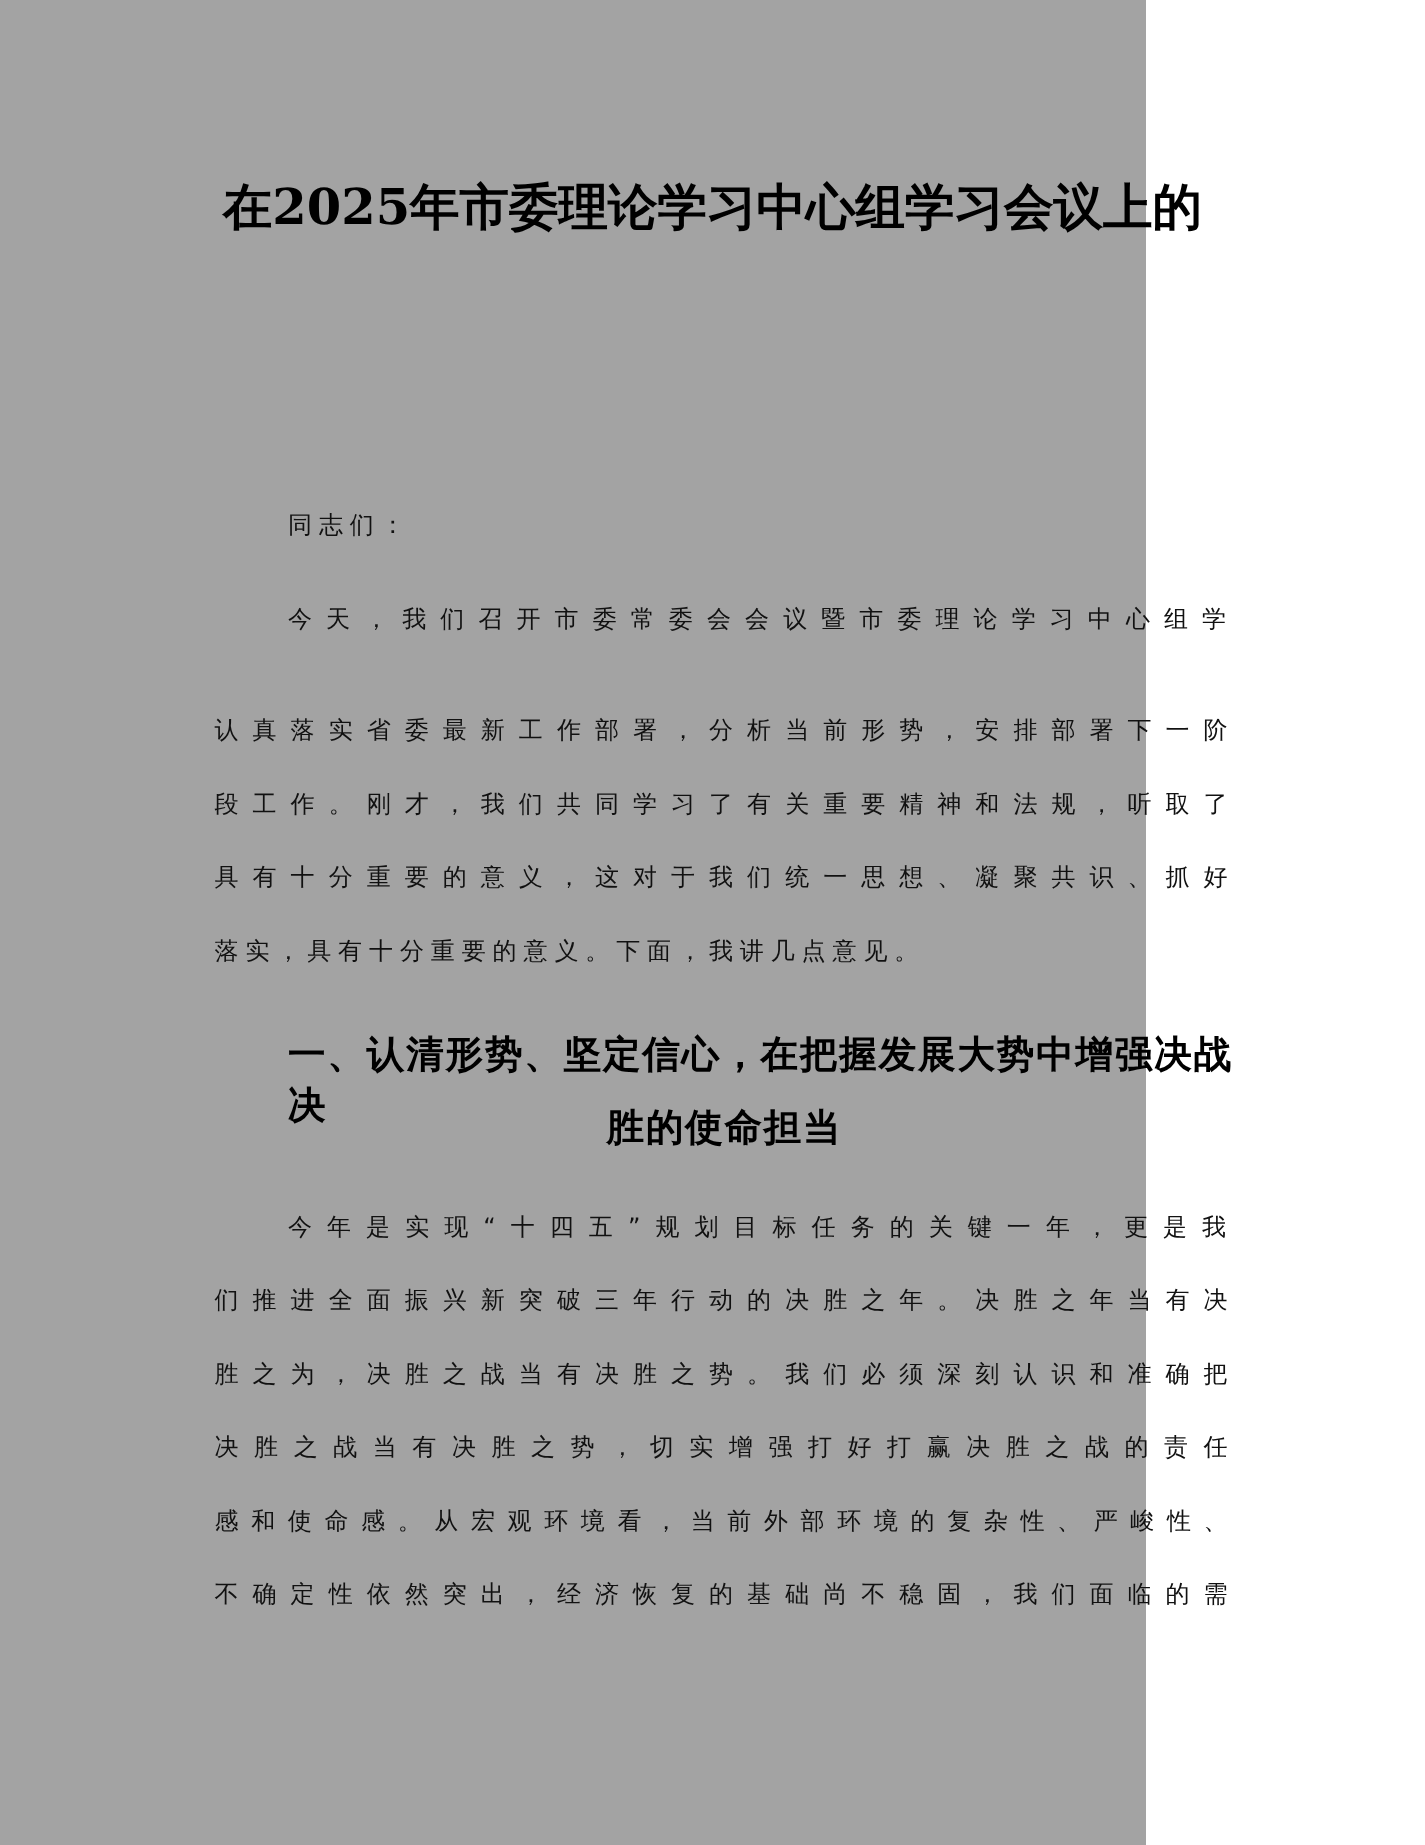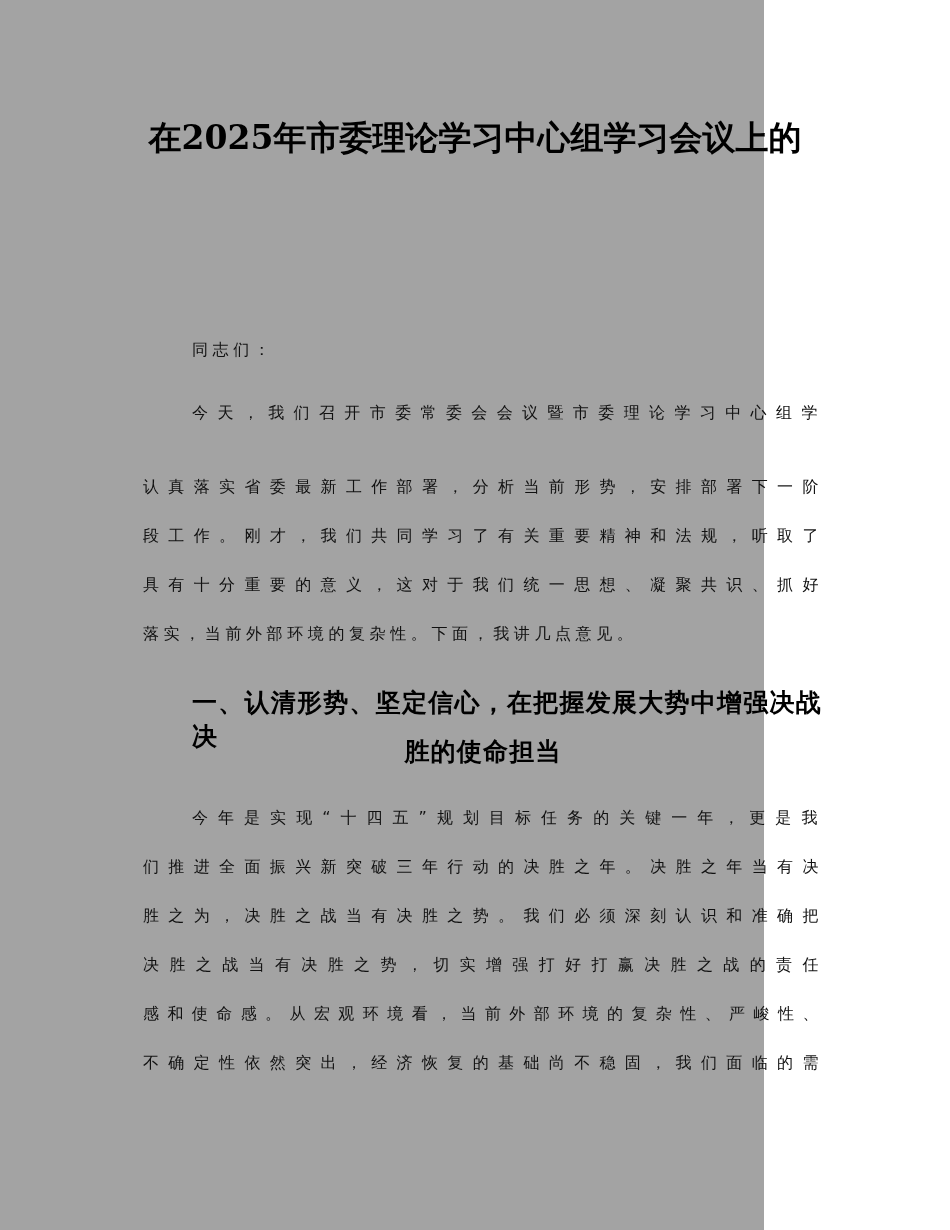--- a/index.html
+++ b/index.html
@@ -27,21 +27,21 @@
 
 <div class="page">
   <div class="title t1">在2025年市委理论学习中心组学习会议上的</div>
 
   <div class="line indent" style="top:333px;">同志们：</div>
 
   <div class="line indent just" style="top:372px;margin-top:24px;">今天，我们召开市委常委会会议暨市委理论学习中心组学</div>
   <div class="line just" style="top:470px;">认真落实省委最新工作部署，分析当前形势，安排部署下一阶</div>
   <div class="line just" style="top:519px;">段工作。刚才，我们共同学习了有关重要精神和法规，听取了</div>
   <div class="line just" style="top:568px;">具有十分重要的意义，这对于我们统一思想、凝聚共识、抓好</div>
-  <div class="line" style="top:617px;">落实，当前外部环境的复杂性。下面，我讲几点意见。</div>
+  <div class="line" style="top:617px;">落实，具有十分重要的意义。下面，我讲几点意见。</div>
 
   <div class="line indent heading just" style="top:686px;">一、认清形势、坚定信心，在把握发展大势中增强决战决</div>
   <div class="line heading" style="top:735px;">胜的使命担当</div>
 
   <div class="line indent just" style="top:801px;">今年是实现“十四五”规划目标任务的关键一年，更是我</div>
   <div class="line just" style="top:850px;">们推进全面振兴新突破三年行动的决胜之年。决胜之年当有决</div>
   <div class="line just" style="top:899px;">胜之为，决胜之战当有决胜之势。我们必须深刻认识和准确把</div>
   <div class="line just" style="top:948px;">决胜之战当有决胜之势，切实增强打好打赢决胜之战的责任</div>
   <div class="line just" style="top:997px;">感和使命感。从宏观环境看，当前外部环境的复杂性、严峻性、</div>
   <div class="line just" style="top:1046px;">不确定性依然突出，经济恢复的基础尚不稳固，我们面临的需</div>

